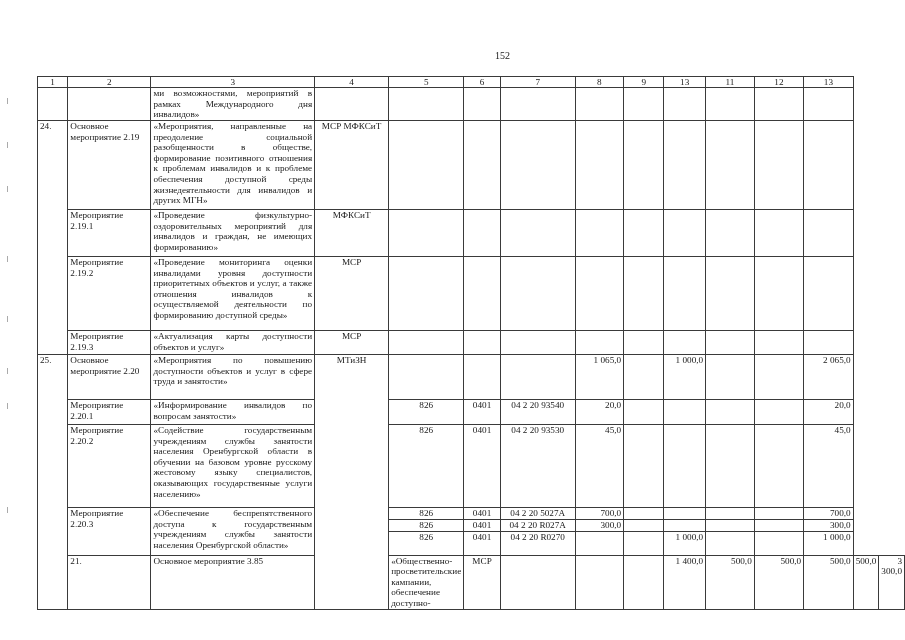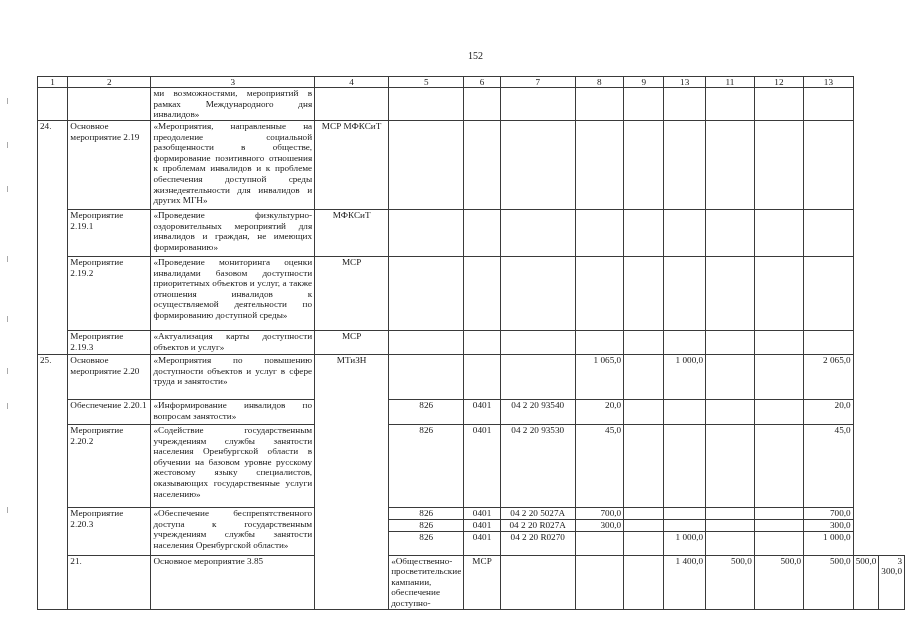--- a/index.html
+++ b/index.html
@@ -1,18 +1,18 @@
 <!DOCTYPE html>
 <html><head>
 <meta charset="utf-8">
 <style>
   html, body { margin:0; padding:0; background:#ffffff; }
   body { width:905px; height:640px; position:relative; overflow:hidden;
          font-family:"Liberation Serif","DejaVu Serif",serif; color:#1a1a1a; }
-  .page-num { position:absolute; left:468px; top:50px; font-size:10px; }
+  .page-num { position:absolute; left:495px; top:50px; font-size:10px; }
   table.grid { position:absolute; left:37px; top:76px; border-collapse:collapse;
                table-layout:fixed; font-size:9.2px; line-height:10.6px; }
   table.grid td { border:1px solid #3a3a3a; padding:0 2px; vertical-align:top; overflow:hidden; }
   table.grid tr.hdr td { text-align:center; height:10px; line-height:10px; }
   .c { text-align:center;margin-top:40px; }
   .r { text-align:right; }
   .j { text-align:justify; text-align-last:left; }
   .margin-tick { position:absolute; left:7px; width:1px; height:6px; background:#aaa; }
 </style>
 </head>
@@ -105,21 +105,21 @@
         <td></td>
         <td></td>
         <td></td>
         <td></td>
         <td></td>
         <td></td>
   </tr>
 
   <tr style="height:74px">
     <td>Мероприятие 2.19.2</td>
-    <td class="j">«Проведение мониторинга оценки инвалидами базовом доступности приоритетных объектов и услуг, а также отношения инвалидов к осуществляемой деятельности по формированию доступной среды»</td>
+    <td class="j">«Проведение мониторинга оценки инвалидами уровня доступности приоритетных объектов и услуг, а также отношения инвалидов к осуществляемой деятельности по формированию доступной среды»</td>
     <td class="c">МСР</td>
     <td></td>
         <td></td>
         <td></td>
         <td></td>
         <td></td>
         <td></td>
         <td></td>
         <td></td>
         <td></td>
@@ -150,21 +150,21 @@
         <td></td>
     <td class="r">1 065,0</td>
     <td></td>
     <td class="r">1 000,0</td>
     <td></td>
         <td></td>
     <td class="r">2 065,0</td>
   </tr>
 
   <tr style="height:25px">
-    <td>Обеспечение 2.20.1</td>
+    <td>Мероприятие 2.20.1</td>
     <td class="j">«Информирование инвалидов по вопросам занятости»</td>
     <td class="c">826</td>
     <td class="c">0401</td>
     <td class="c">04 2 20 93540</td>
     <td class="r">20,0</td>
     <td></td>
         <td></td>
         <td></td>
         <td></td>
     <td class="r">20,0</td>

